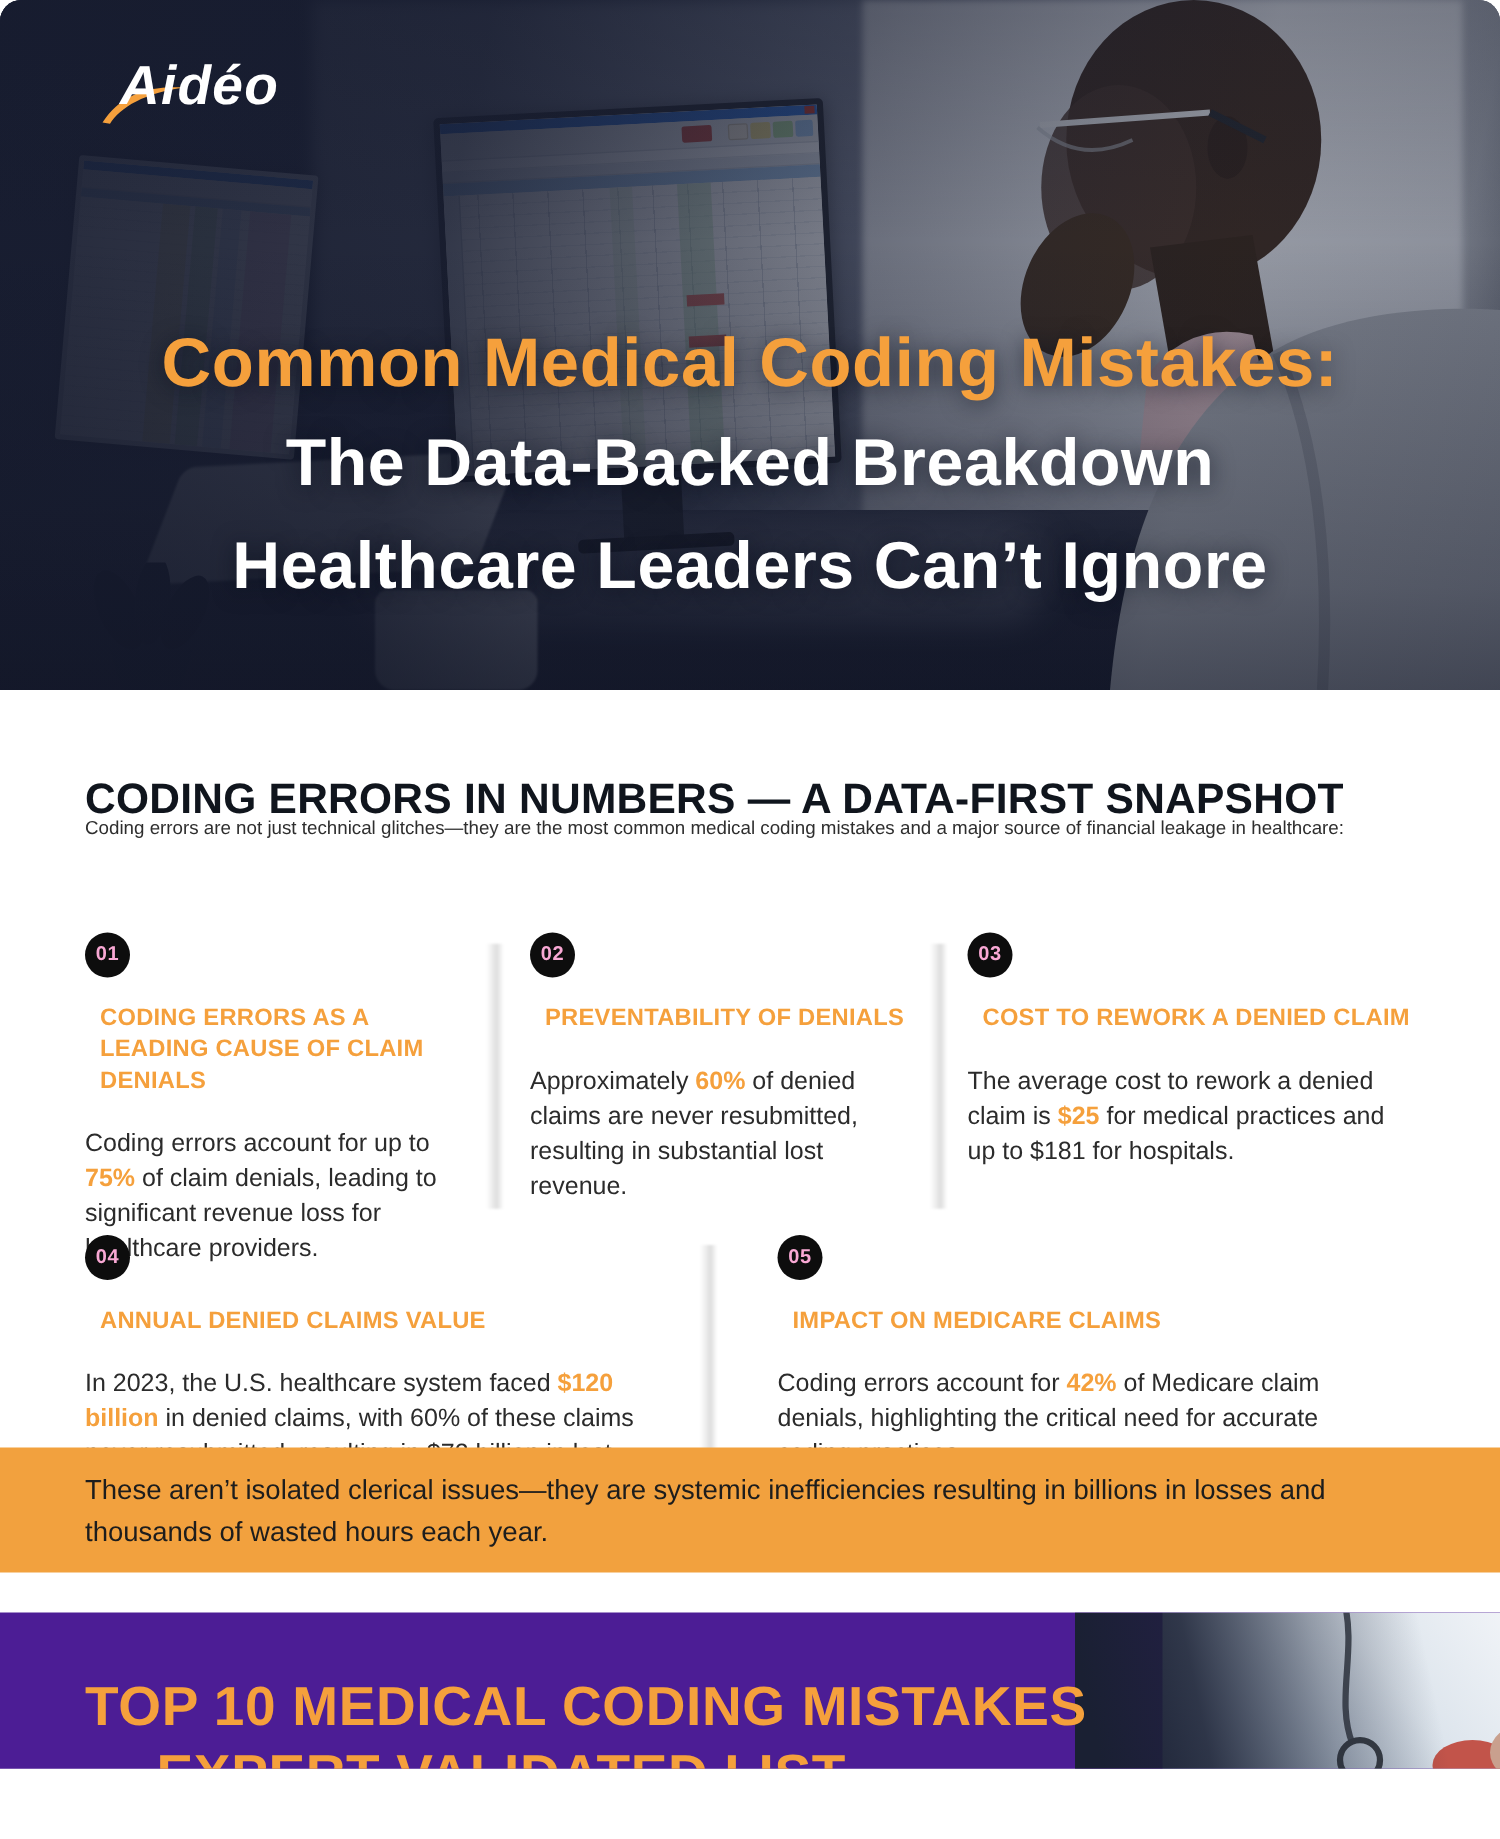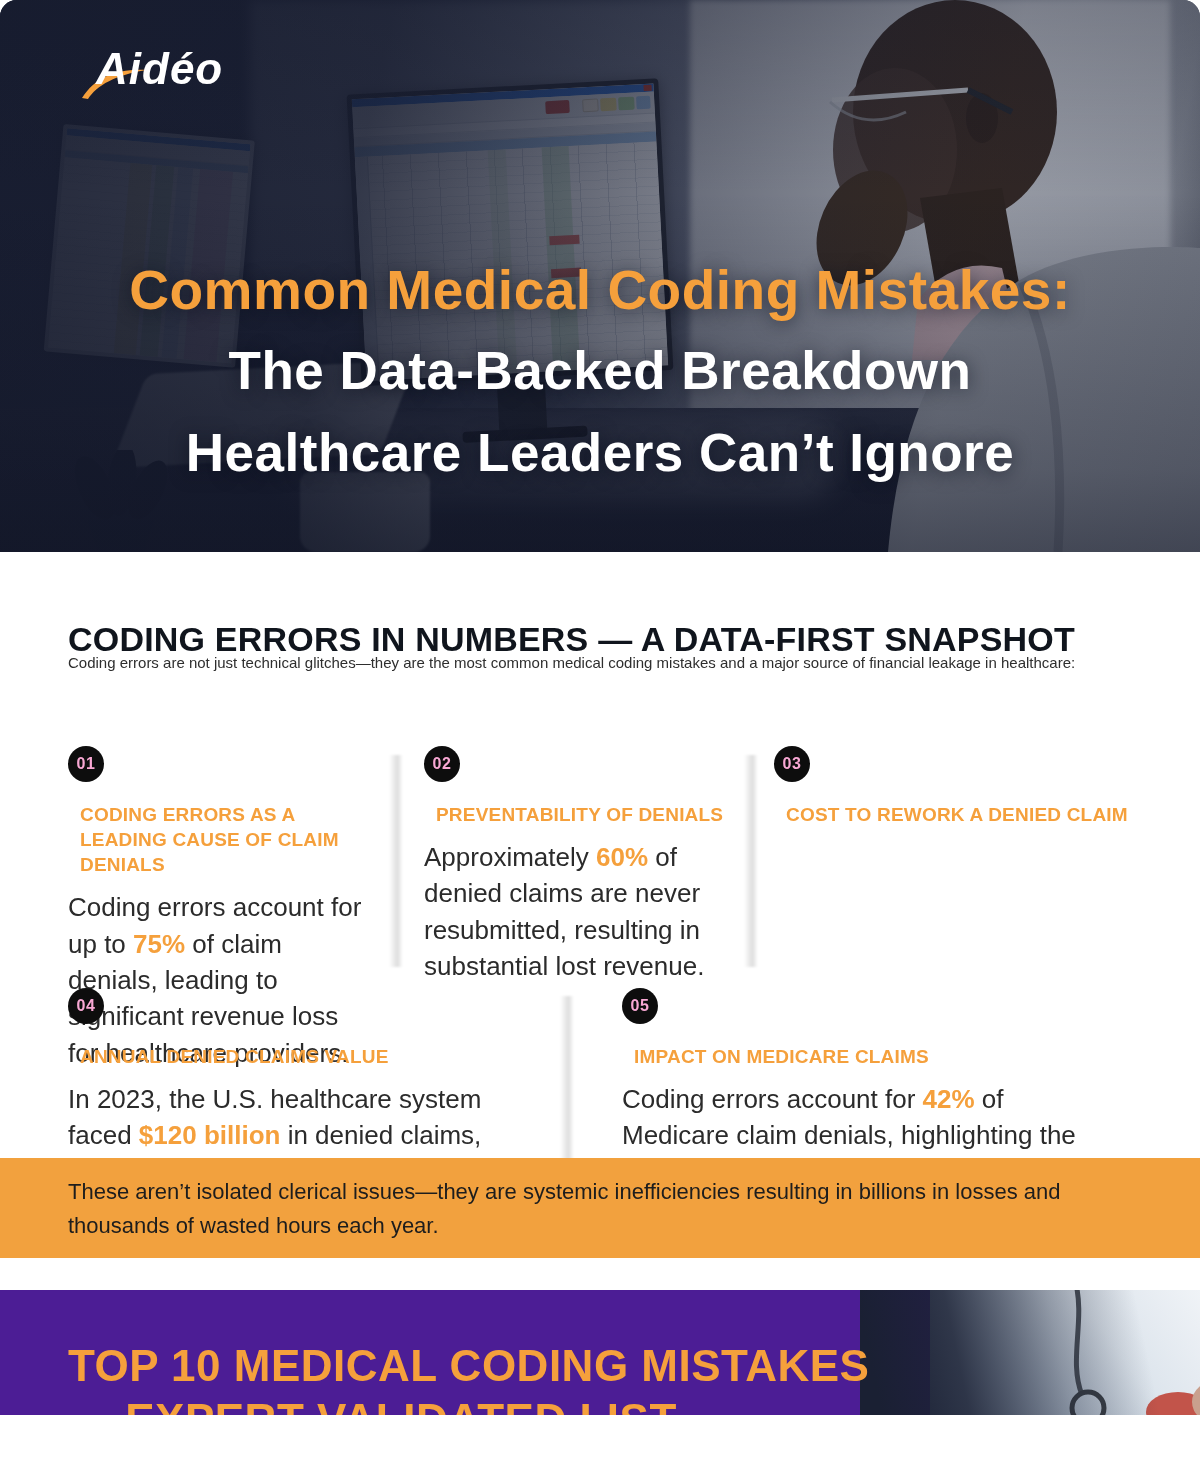--- a/index.html
+++ b/index.html
@@ -97,21 +97,21 @@
   
   .section-heading { position:absolute; left:68px; top:596px; font-size:34px; font-weight:700;
     color:#10151d; letter-spacing:0.2px;margin-top:24px; }
   .intro { position:absolute; left:68px; top:651px; width:1048px; font-size:15px; line-height:1.55; color:#2e2e2e; }
 
   .card { position:absolute; }
   .badge { width:36px; height:36px; border-radius:50%; background:#0d0d0d; color:#f9a8d4;
     font-size:16px; font-weight:700; display:flex; align-items:center; justify-content:center;
     margin-bottom:20px; letter-spacing:0.5px; }
   .card-title { color:#F5A03C; font-weight:700; font-size:19px; line-height:1.32; letter-spacing:0.2px;margin-left:12px; }
-  .card-body { margin-top:12px; font-size:26px; line-height:1.4; color:#2b2b2b; }
+  .card-body { margin-top:24px; font-size:20px; line-height:1.4; color:#2b2b2b; }
   .hl { color:#F5A03C; font-weight:700; }
 
   .card-1 { left:68px;  top:746px; width:300px; }
   .card-2 { left:424px; top:746px; width:300px; }
   .card-3 { left:774px; top:746px; width:354px; }
   .card-4 { left:68px;  top:988px; width:450px; }
   .card-5 { left:622px; top:988px; width:454px; }
 
   .vdiv { position:absolute; width:14px;
     background:linear-gradient(to right, rgba(0,0,0,0) 0%, rgba(0,0,0,0.13) 60%, rgba(0,0,0,0) 100%);
@@ -240,20 +240,21 @@
 
   <div class="card card-2">
     <div class="badge">02</div>
     <h3 class="card-title">PREVENTABILITY OF DENIALS</h3>
     <p class="card-body"><span>Approximately </span><span class="hl">60%</span><span> of denied claims are never resubmitted, resulting in substantial lost revenue.</span></p>
   </div>
 
   <div class="card card-3">
     <div class="badge">03</div>
     <h3 class="card-title">COST TO REWORK A DENIED CLAIM</h3>
+    <p class="card-body"><span>The average cost to rework a denied claim is </span><span class="hl">$25</span><span> for medical practices and up to $181 for hospitals.</span></p>
   </div>
 
   <div class="card card-4">
     <div class="badge">04</div>
     <h3 class="card-title">ANNUAL DENIED CLAIMS VALUE</h3>
     <p class="card-body"><span>In 2023, the U.S. healthcare system faced </span><span class="hl">$120 billion</span><span> in denied claims, with 60% of these claims never resubmitted, resulting in $72 billion in lost revenue.</span></p>
   </div>
 
   <div class="card card-5">
     <div class="badge">05</div>

